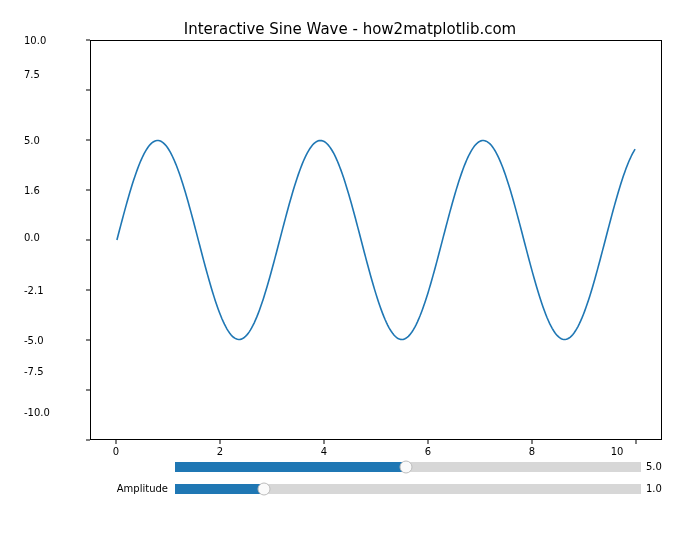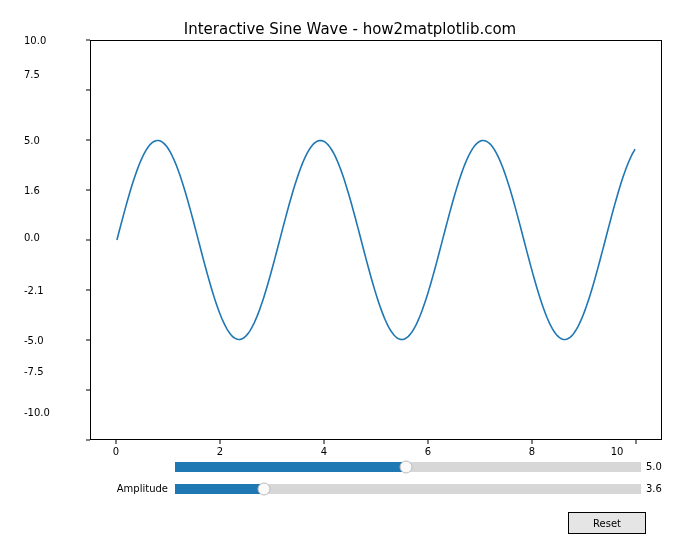--- a/index.html
+++ b/index.html
@@ -187,18 +187,17 @@
     </div>
     <div class="slider-value">5.0</div>
   </div>
 
   <div class="slider-row" style="top:482px">
     <div class="slider-label">Amplitude</div>
     <div class="slider-track" id="freq-track">
       <div class="slider-fill" id="freq-fill" style="width: 19.1919%;"></div>
       <div class="slider-thumb" id="freq-thumb" style="left: 19.1919%;"></div>
     </div>
-    <div class="slider-value">3.6</div>
+    <div class="slider-value">1.0</div>
   </div>
 
-  <div class="reset-button">Reset</div>
 
 </div>
 
 </body></html>

